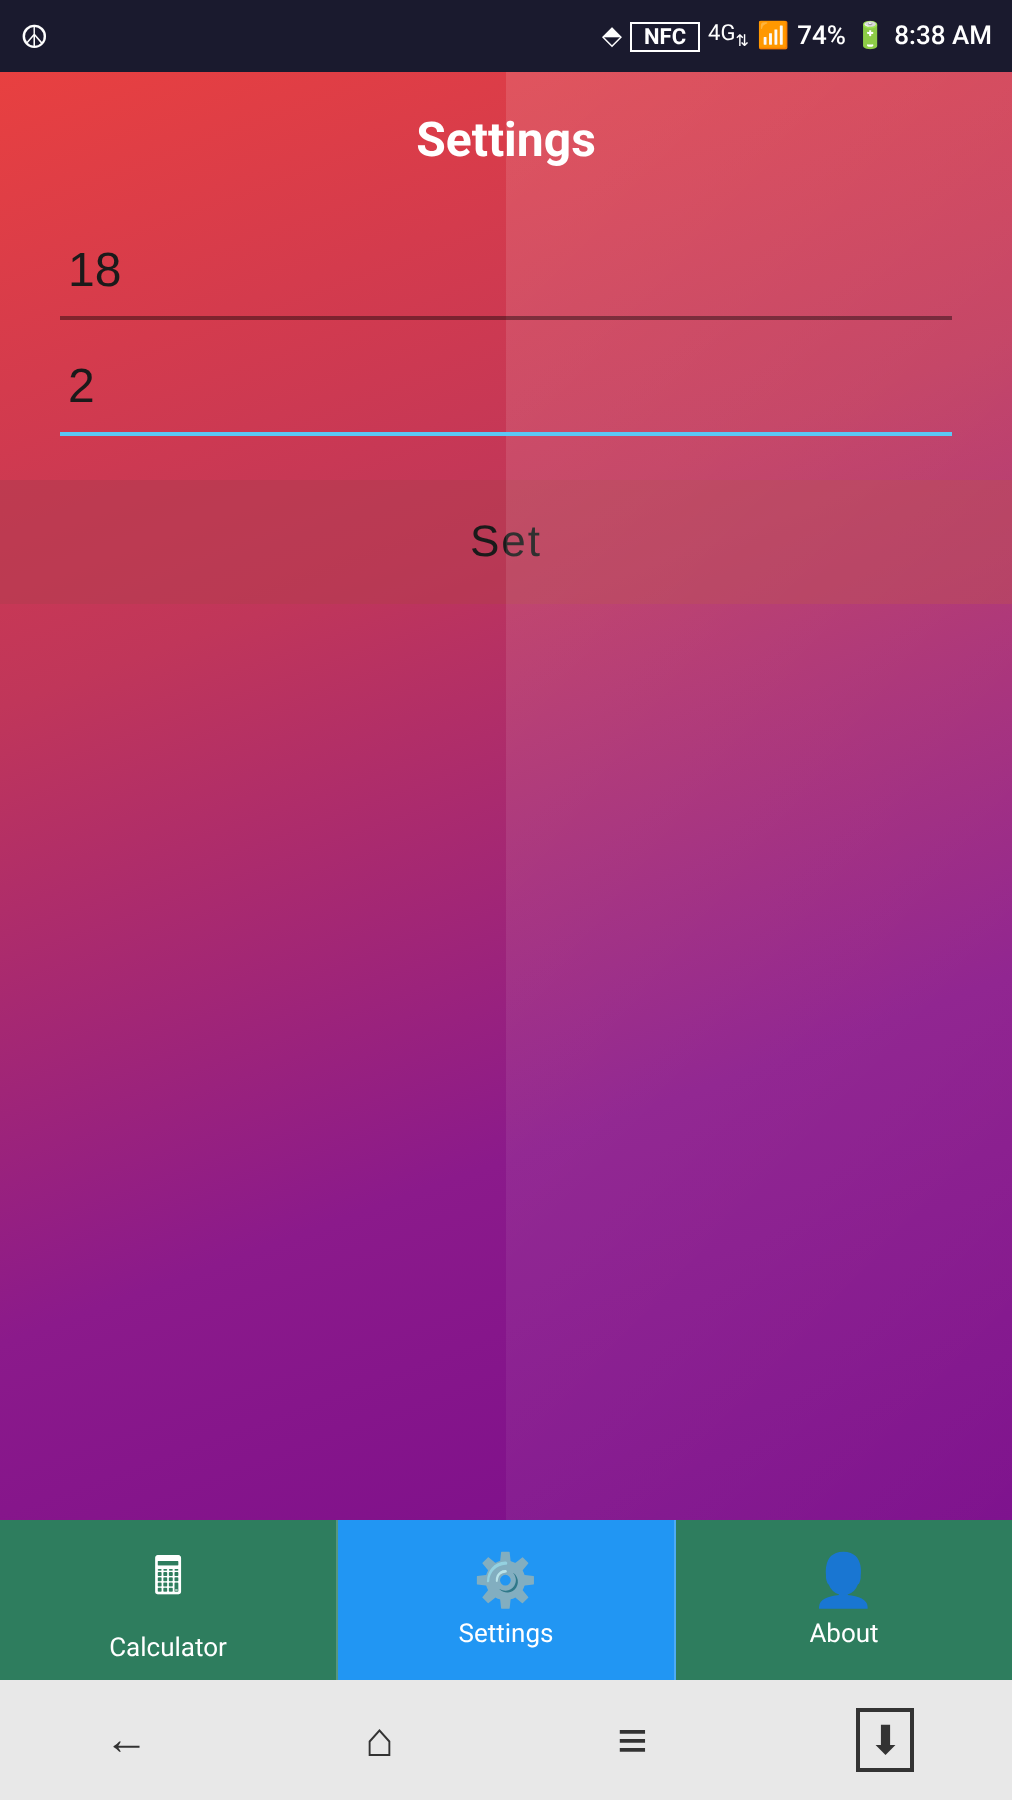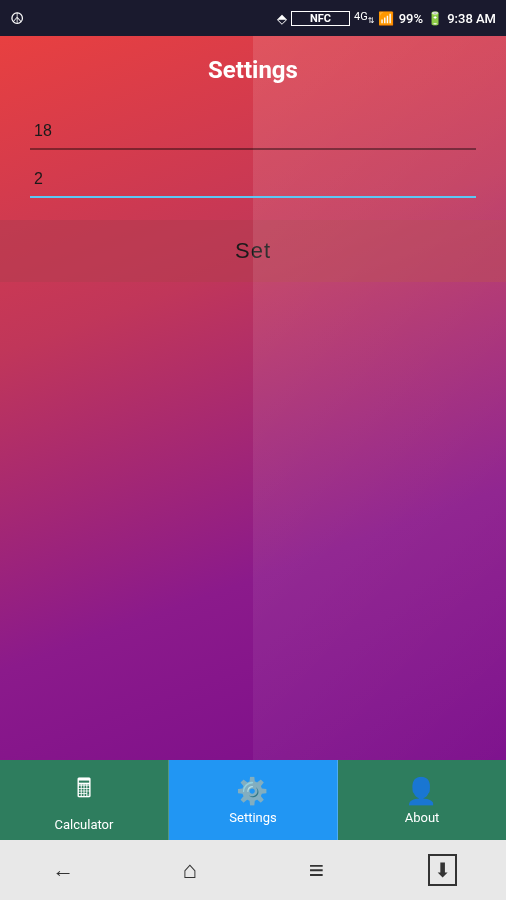--- a/index.html
+++ b/index.html
@@ -77,21 +77,21 @@
       flex-direction: column;
       gap: 0;
       z-index: 1;
     }
 
     .input-field {
       background: transparent;
       border: none;
       border-bottom: 2px solid rgba(0,0,0,0.4);
       color: #1a1a1a;
-      font-size: 16px;
+      font-size: 24px;
       padding: 8px 4px;
       width: 100%;
       outline: none;
       margin-bottom: 12px;
     }
 
     .input-field::placeholder {
       color: rgba(0,0,0,0.4);
     }
 
@@ -181,26 +181,26 @@
   </style>
 </head>
 <body>
 
 <div id="status-bar">
   <div class="status-left">
     <span style="font-size:16px;">☮</span>
   </div>
   <div class="status-right">
     <span>⬘</span>
-    <span style="font-size:11px; font-weight:bold; border:1px solid white; padding: 0 18px;">NFC</span>
+    <span style="font-size:11px; font-weight:bold; border:1px solid white; padding: 0 6px;">NFC</span>
     <span style="font-size:11px; font-weight:normal;">4G<sub style="font-size:8px;">⇅</sub></span>
     <span>📶</span>
-    <span>99%</span>
+    <span>74%</span>
     <span>🔋</span>
-    <span>9:38 AM</span>
+    <span>8:38 AM</span>
   </div>
 </div>
 
 <div id="main-content">
   <h1 id="page-title">Settings</h1>
 
   <div class="settings-form">
     <input class="input-field" type="text" value="18" style="">
     <input class="input-field" type="text" value="2" style="border-bottom: 2px solid rgb(91, 200, 245);">
   </div>

